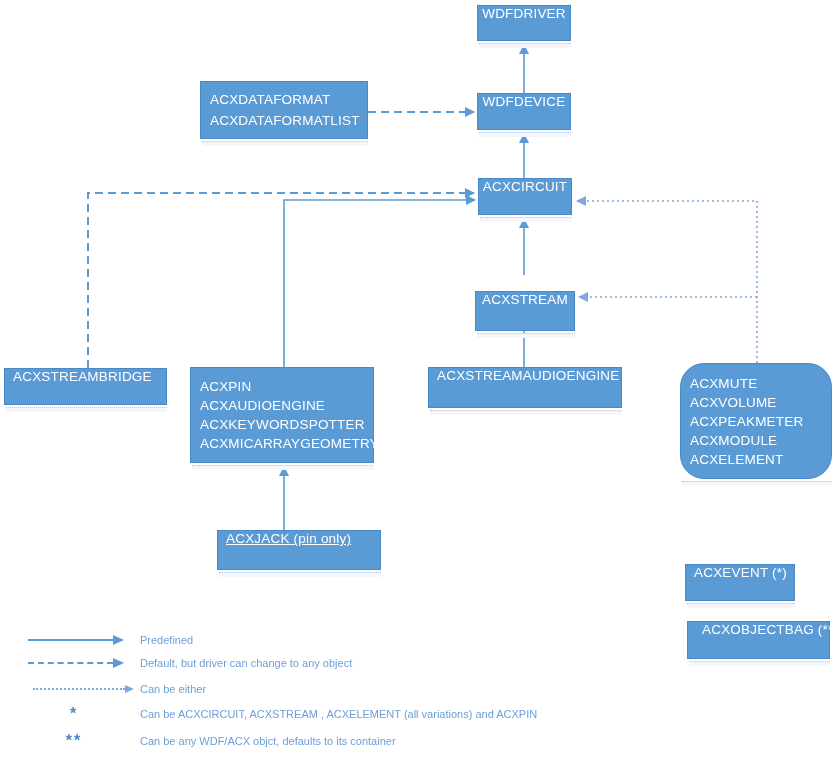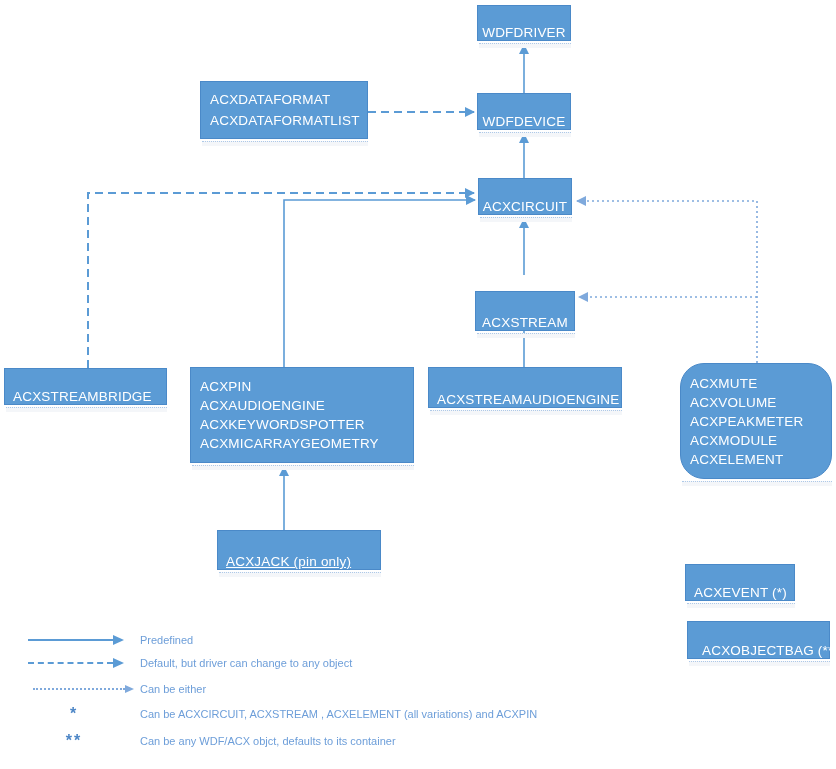--- a/index.html
+++ b/index.html
@@ -15,38 +15,38 @@
 
   .arrow-solid{stroke:var(--arrow);stroke-width:1.6;fill:none;}
   .arrow-dashed{stroke:var(--arrow);stroke-width:2;fill:none;stroke-dasharray:8 5;}
   .arrow-dotted{stroke:var(--arrow-dotted);stroke-width:1.6;fill:none;stroke-dasharray:2 3;}
   .mk-solid{fill:var(--arrow,#5b9bd5);}
   .mk-dotted{fill:var(--arrow-dotted,#7fa9dc);}
 
   .node{
     position:absolute;background:var(--box-fill);border:1px solid var(--box-border);
     color:var(--box-text);font-size:13.5px;letter-spacing:.2px;
-    display:flex;align-items:flex-end;box-sizing:border-box;white-space:nowrap;
+    display:flex;align-items:flex-start;box-sizing:border-box;white-space:nowrap;
   }
   .node::after{
     content:"";position:absolute;top:calc(100% + 3px);left:1px;right:-1px;height:4px;
     background:var(--shadow-bg);border-top:1px dotted var(--shadow-dot);
   }
   .node.center{justify-content:center;}
   .node.leftpad{padding:0 8px;}
   .node.group{flex-direction:column;align-items:flex-start;justify-content:center;
     padding:18px 9px;line-height:19px;}
 
   #n-wdfdriver{left:477px;top:5px;width:94px;height:36px;}
   #n-wdfdevice{left:477px;top:93px;width:94px;height:37px;}
   #n-acxdataformat{left:200px;top:81px;width:168px;height:58px;line-height:21px;}
   #n-acxcircuit{left:478px;top:178px;width:94px;height:37px;}
   #n-acxstream{left:475px;top:275px;width:100px;height:40px;margin-top:16px;}
   #n-acxstreambridge{left:4px;top:368px;width:163px;height:37px;}
-  #n-acxpin{left:190px;top:367px;width:224px;height:96px;text-align:right;}
+  #n-acxpin{left:190px;top:367px;width:184px;height:96px;text-align:right;}
   #n-acxstreamaudioengine{left:428px;top:367px;width:194px;height:41px;}
   #n-acxelement{left:680px;top:363px;width:152px;height:116px;border-radius:24px;}
   #n-acxjack{left:217px;top:530px;width:164px;height:40px;text-decoration:underline;}
   #n-acxevent{left:685px;top:564px;width:110px;height:37px;}
   #n-acxobjectbag{left:687px;top:621px;width:143px;height:38px;padding-left:14px;}
   #n-acxpnpevent{left:687px;top:679px;width:143px;height:38px;}
 
   .legend-row{position:absolute;left:28px;height:16px;display:flex;align-items:center;}
   .lg-marker{width:112px;display:flex;align-items:center;flex:none;}
   .lg-line{height:0;border-top:2px solid var(--arrow);width:85px;}

